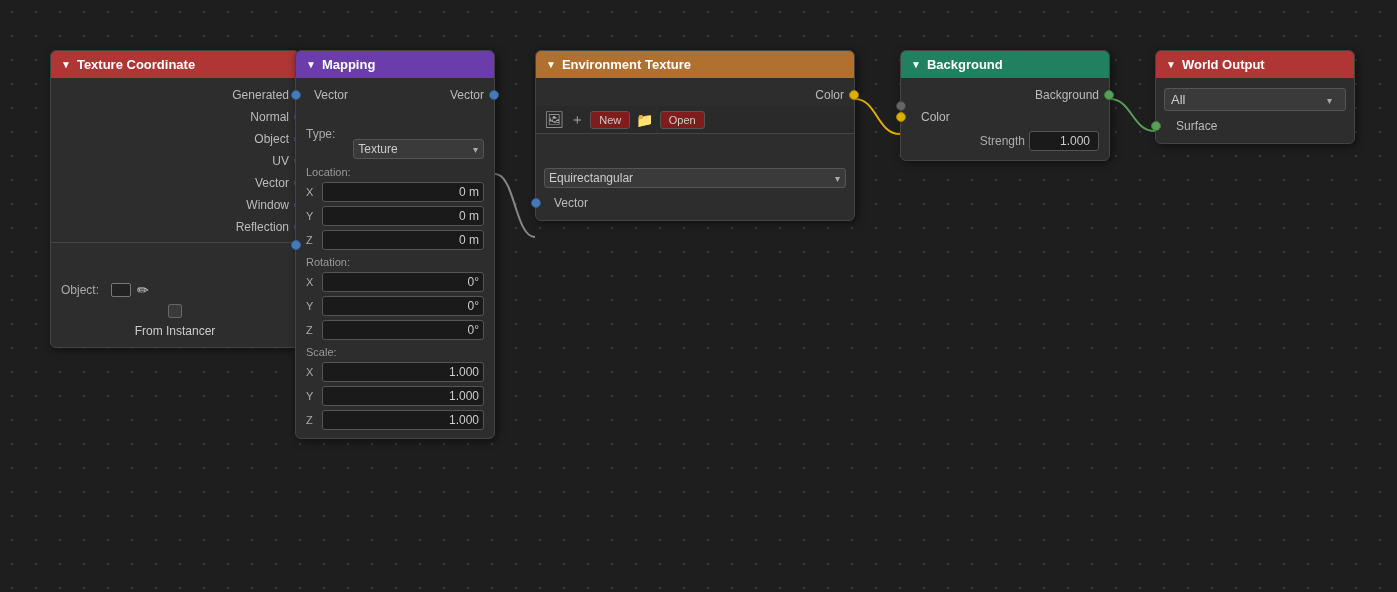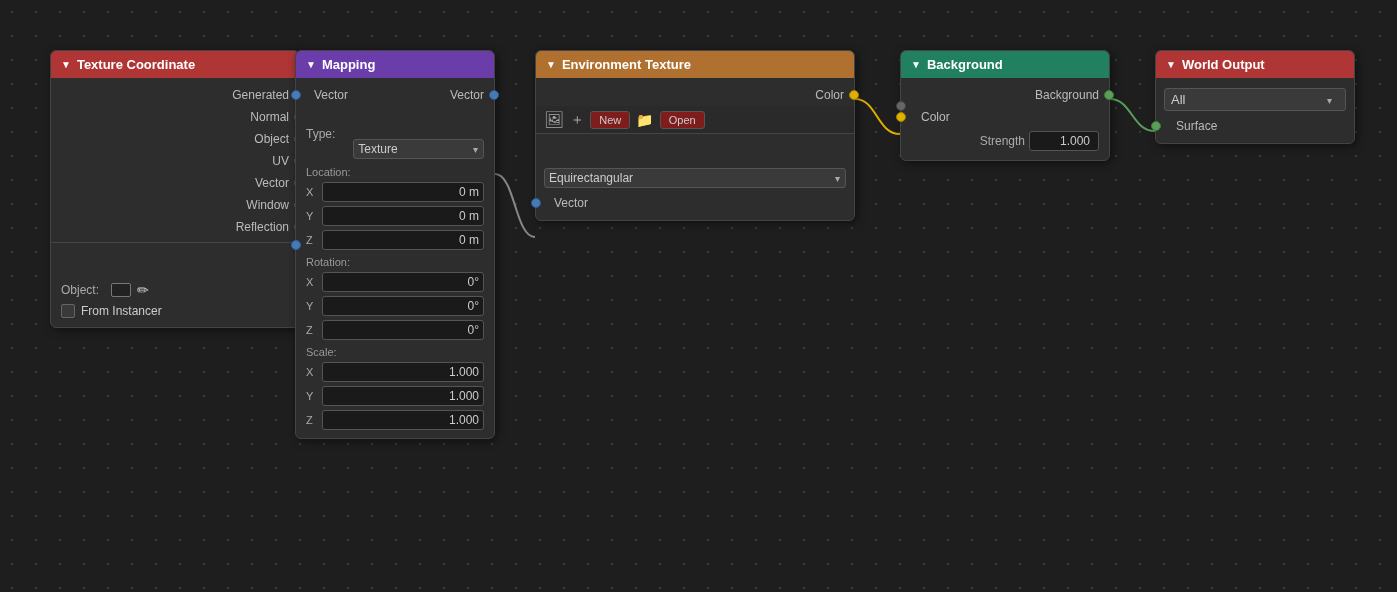--- a/index.html
+++ b/index.html
@@ -210,20 +210,21 @@
     .object-icon {
       font-size: 14px;
       color: #ccc;
     }
 
     .checkbox-row {
       display: flex;
       align-items: center;
       padding: 3px 10px;
       gap: 6px;
+      flex-direction: column;
     }
 
     .checkbox {
       width: 14px;
       height: 14px;
       background: #3a3a3a;
       border: 1px solid #666;
       border-radius: 2px;
     }
 

